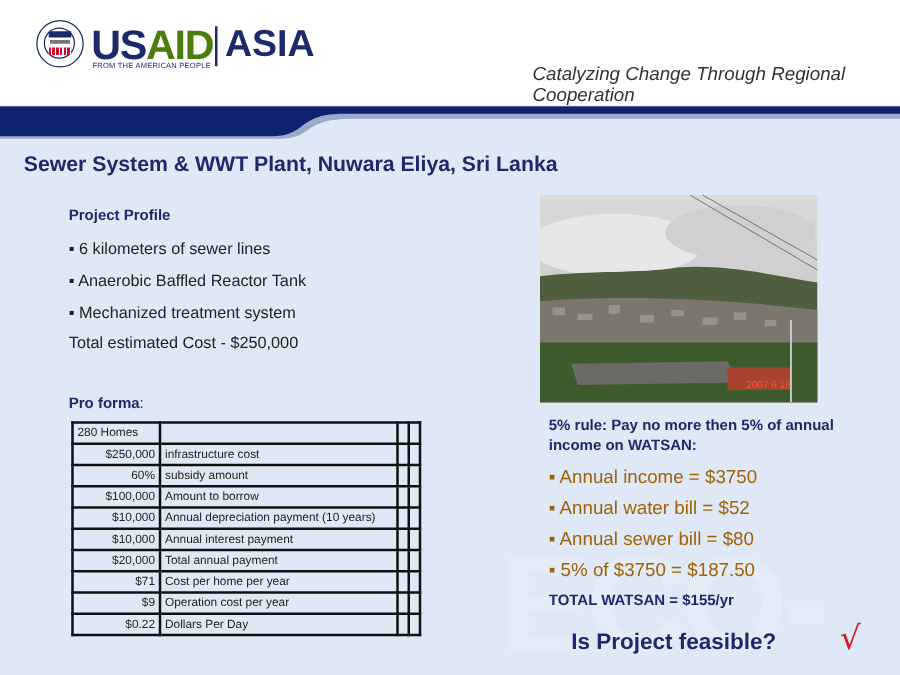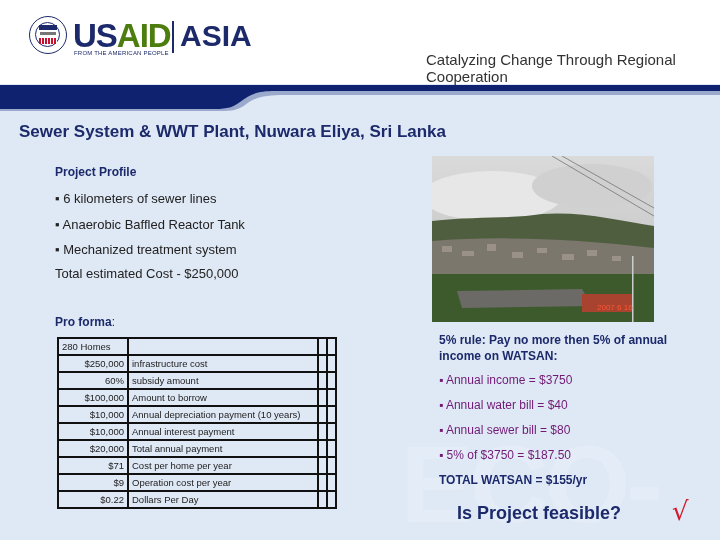--- a/index.html
+++ b/index.html
@@ -9,36 +9,36 @@
   .seal-inner { position:absolute; left:5px; top:5px; width:25px; height:25px; border-radius:50%; border:1px solid #1c2a6b; box-sizing:border-box; }
   .seal-band { position:absolute; left:9px; top:8px; width:18px; height:5px; background:#1c2a6b; }
   .seal-stripes { position:absolute; left:9px; top:21px; width:18px; height:6px; background:repeating-linear-gradient(90deg,#c8102e 0 2px,#fff 2px 3px); }
   .seal-hands { position:absolute; left:10px; top:15px; width:16px; height:3px; background:#777; }
   .usaid { position:absolute; left:73px; top:20px; font-weight:bold; font-size:33px; letter-spacing:-1px; color:#1c2a6b; line-height:32px; }
   .usaid .red { color:#4d7c0f; }
   .tagline-small { position:absolute; left:74px; top:50px; font-size:6px; color:#1c2a6b; letter-spacing:0.2px; }
   .vbar { position:absolute; left:172px; top:21px; width:2px; height:32px; background:#1c2a6b; }
   .asia { position:absolute; left:180px; top:20px; font-weight:bold; font-size:30px; color:#1c2a6b; line-height:32px; }
   .eca-title { position:absolute; left:292px; top:26px; font-size:21px; color:#1c2a4b; letter-spacing:0.3px; }
-  .eca-sub { position:absolute; left:426px; top:51px; font-size:15px; color:#333; }
+  .eca-sub { position:absolute; left:426px; top:51px; font-size:15px; font-style:italic; color:#333; }
   .band { position:absolute; left:0; top:85px; width:720px; height:30px; }
   .bg-watermark { position:absolute; left:400px; top:420px; font-size:110px; font-weight:bold; color:#e6eef8; opacity:0.7; letter-spacing:-4px; }
   .title { position:absolute; left:19px; top:122px; font-size:17px; font-weight:bold; color:#1c2a6b; }
   .profile-head { position:absolute; left:55px; top:165px; font-size:12px; font-weight:bold; color:#1c2a6b; }
   .bullet { position:absolute; left:55px; font-size:13px; color:#222; }
   .photo { position:absolute; left:432px; top:156px; width:222px; height:166px; overflow:hidden; }
   .pro-forma { position:absolute; left:55px; top:315px; font-size:12px; font-weight:bold; color:#1c2a6b; }
   .pro-forma .colon { font-weight:normal; }
   table.pf { position:absolute; left:57px; top:337px; border-collapse:collapse; font-size:9.5px; color:#222; }
   table.pf td { border:2px solid #111; height:15px; padding:0 3px; }
   table.pf td.num { width:62px; text-align:right; }
   table.pf td.desc { width:182px; text-align:left; }
   table.pf td.blank { width:3px; padding:0 2px; }
   .rule-head { position:absolute; left:439px; top:332px; width:240px; font-size:12px; font-weight:bold; color:#1c2a6b; line-height:16px; }
-  .rbullet { position:absolute; left:439px; font-size:12px; color:#701a75; }
+  .rbullet { position:absolute; left:439px; font-size:15px; color:#a16207; }
   .total { position:absolute; left:439px; top:473px; font-size:12px; font-weight:bold; color:#1c2a6b; }
   .feasible { position:absolute; left:457px; top:503px; font-size:18px; font-weight:bold; color:#1c2a6b; }
   .check { position:absolute; left:672px; top:496px; font-size:26px; color:#d11a2a; font-family:"DejaVu Serif", serif; }
 </style>
 </head>
 <body>
 
 <div class="header">
   <div class="seal">
     <div class="seal-inner"></div>
@@ -162,18 +162,18 @@
       <td class="num">$0.22</td>
       <td class="desc">Dollars Per Day</td>
       <td class="blank"></td>
       <td class="blank"></td>
     </tr>
   </tbody>
 </table>
 
 <div class="rule-head">5% rule:  Pay no more then 5%  of annual income on WATSAN:</div>
 <div class="rbullet" style="top:373px">▪ Annual income = $3750</div>
-<div class="rbullet" style="top:398px">▪ Annual water bill = $40</div>
+<div class="rbullet" style="top:398px">▪ Annual water bill = $52</div>
 <div class="rbullet" style="top:423px">▪ Annual sewer bill = $80</div>
 <div class="rbullet" style="top:448px">▪ 5% of $3750 = $187.50</div>
 <div class="total">TOTAL WATSAN = $155/yr</div>
 <div class="feasible">Is Project feasible?</div>
 <div class="check">√</div>
 
 </body></html>

